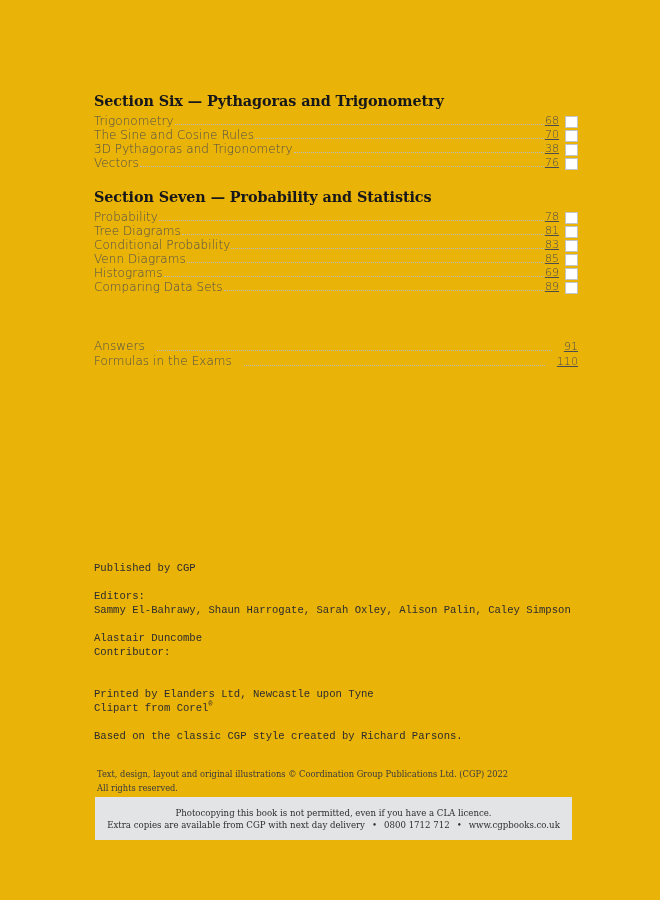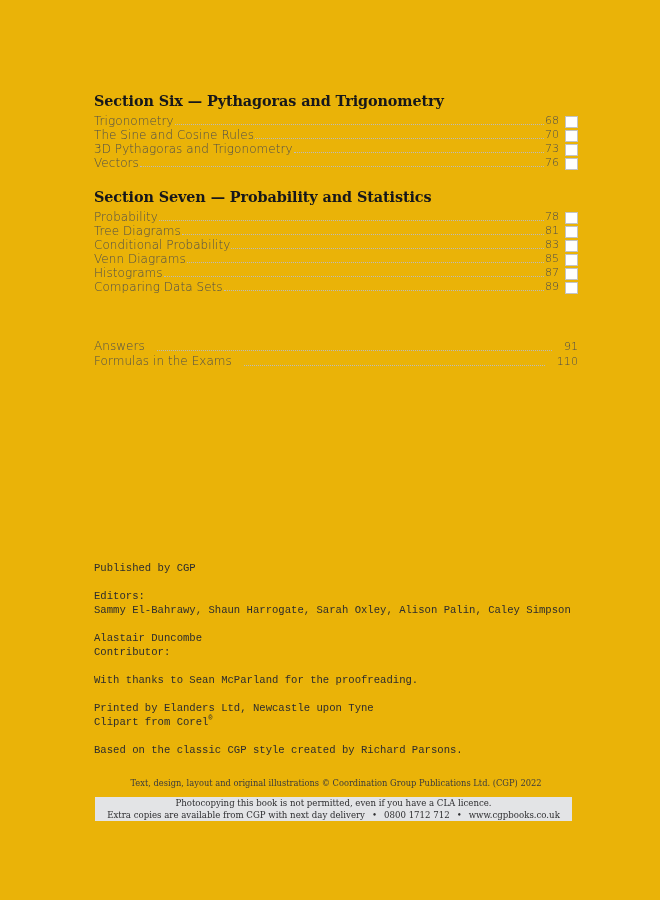--- a/index.html
+++ b/index.html
@@ -71,20 +71,21 @@
   }
 
   .toc-page {
     font-family: "DejaVu Sans", sans-serif;
     font-weight: 300;
     font-size: 11.1px;
     color: #4b4c4e;
     flex: 0 0 auto;
     padding-left: 1px;
     text-align: left;
+    text-decoration: underline;
   }
 
   .toc-box {
     flex: 0 0 auto;
     width: 13px;
     height: 12px;
     border: 1px solid #c3c4c6;
     background: #ffffff;
     margin-left: 6px;
     box-sizing: border-box;
@@ -125,29 +126,29 @@
   .copyright {
     position: absolute;
     left: 94px;
     top: 766px;
     width: 484px;
     font-family: "DejaVu Serif", "Liberation Serif", serif;
     font-size: 8.3px;
     line-height: 11px;
     color: #3a3a3c;
   }
-  .copyright p { margin: 12px; text-align: center; }
+  .copyright p { margin: 3px; }
 
   
   .notice {
     position: absolute;
     left: 95px;
     top: 797px;
     width: 477px;
-    height: 24px;
+    height: 43px;
     background: #e3e4e6;
     box-sizing: border-box;
     display: flex;
     flex-direction: column;
     align-items: center;
     justify-content: center;
   }
   .notice p {
     margin: 0;
     font-family: "DejaVu Serif", "Liberation Serif", serif;
@@ -177,21 +178,21 @@
       </div>
       <div class="toc-row">
         <span class="toc-title">The Sine and Cosine Rules</span>
         <span class="toc-leader"></span>
         <span class="toc-page">70</span>
         <span class="toc-box"></span>
       </div>
       <div class="toc-row">
         <span class="toc-title">3D Pythagoras and Trigonometry</span>
         <span class="toc-leader"></span>
-        <span class="toc-page">73</span>
+        <span class="toc-page">38</span>
         <span class="toc-box"></span>
       </div>
       <div class="toc-row">
         <span class="toc-title">Vectors</span>
         <span class="toc-leader"></span>
         <span class="toc-page">76</span>
         <span class="toc-box"></span>
       </div>
     </div>
 
@@ -218,21 +219,21 @@
       </div>
       <div class="toc-row">
         <span class="toc-title">Venn Diagrams</span>
         <span class="toc-leader"></span>
         <span class="toc-page">85</span>
         <span class="toc-box"></span>
       </div>
       <div class="toc-row">
         <span class="toc-title">Histograms</span>
         <span class="toc-leader"></span>
-        <span class="toc-page">87</span>
+        <span class="toc-page">69</span>
         <span class="toc-box"></span>
       </div>
       <div class="toc-row">
         <span class="toc-title">Comparing Data Sets</span>
         <span class="toc-leader"></span>
         <span class="toc-page">89</span>
         <span class="toc-box"></span>
       </div>
     </div>
   </div>
@@ -252,21 +253,20 @@
 
   <div class="imprint">
     <p>Published by CGP</p>
     <div class="gap"></div>
     <p>Editors:</p>
     <p>Sammy El-Bahrawy, Shaun Harrogate, Sarah Oxley, Alison Palin, Caley Simpson</p>
     <div class="gap"></div>
     <p>Alastair Duncombe</p>
     <p>Contributor:</p>
     <div class="gap"></div>
-    <p>With thanks to Sean McParland for the proofreading.</p>
     <div class="gap"></div>
     <p>Printed by Elanders Ltd, Newcastle upon Tyne</p>
     <p><span>Clipart from Corel</span><span class="sup">®</span></p>
     <div class="gap"></div>
     <p>Based on the classic CGP style created by Richard Parsons.</p>
   </div>
 
   <div class="copyright">
     <p>Text, design, layout and original illustrations  ©  Coordination Group Publications Ltd. (CGP) 2022</p>
     <p>All rights reserved.</p>

